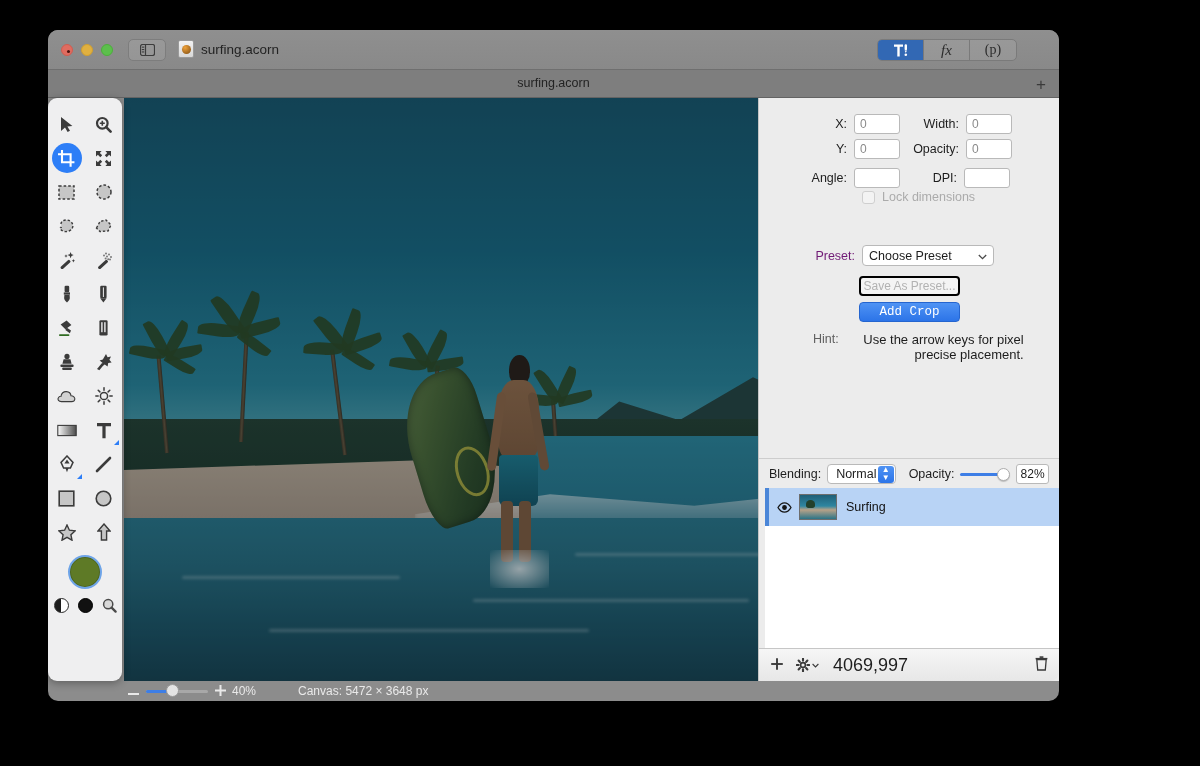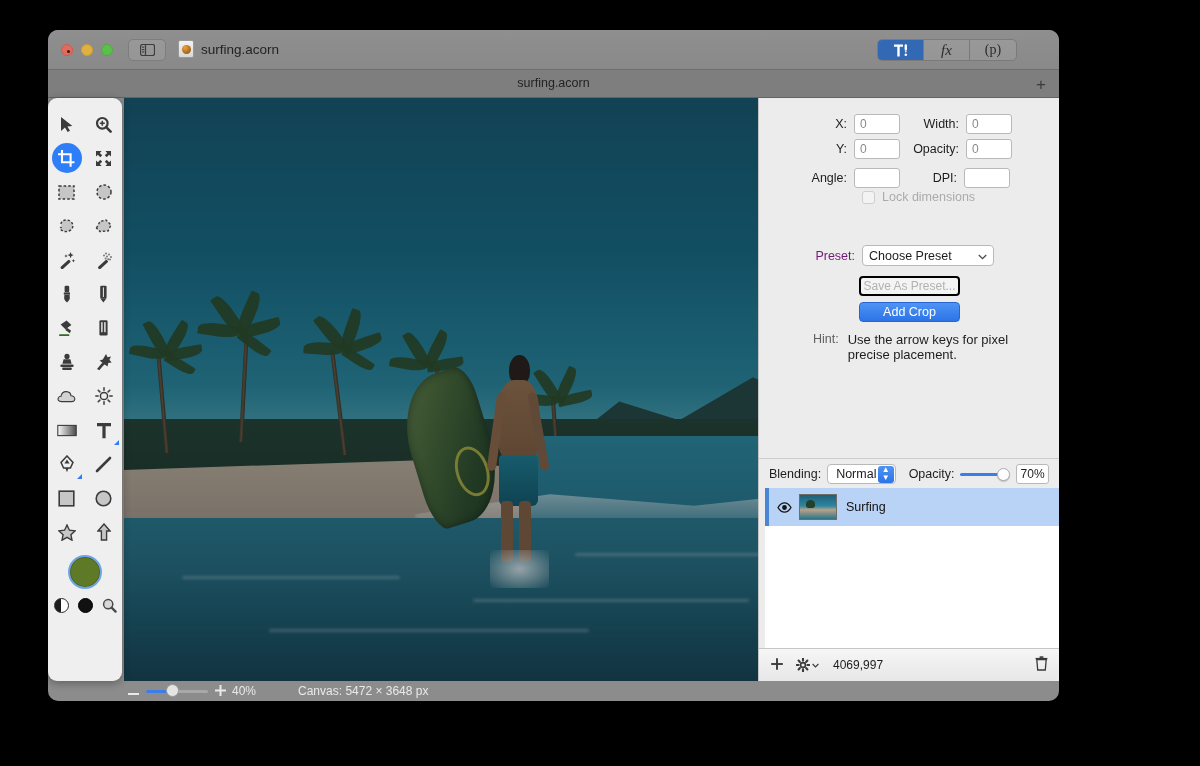--- a/index.html
+++ b/index.html
@@ -358,21 +358,21 @@
   }
   #add-crop-button {
     position:absolute; left:951px; top:302px;
     width:101px; height:20px;
     border-radius:4px;
     background: linear-gradient(#4f93f4, #2c74e8);
     border: 1px solid #2565cf;
     color:#fff; font-size:12.5px;
     display:flex; align-items:center; justify-content:center;
   }
-  #hint-row { position:absolute; left:905px; top:332px; width:250px; display:flex; }
+  #hint-row { position:absolute; left:905px; top:332px; width:250px; display:flex;text-align:right; }
   #hint-label { font-size:12.5px; color:#606060; margin-right:9px; }
   #hint-text { font-size:13px; color:#1d1d1d; width:176px; line-height:1.18; }
 
   
   #blending-bar {
     position:absolute; left:0; top:360px; width:100%; height:30px;
     border-top:1px solid #cdcdcd;
     display:flex; align-items:center; padding: 0 10px;
     background:#ececec;
   }
@@ -437,21 +437,21 @@
   
   #layers-footer {
     position:absolute; left:0; bottom:0; width:100%; height:33px;
     background: linear-gradient(#f6f6f6,#e7e7e7);
     border-top:1px solid #c6c6c6;
     display:flex; align-items:center; padding: 0 11px;
     border-bottom-right-radius: 9px;
   }
   #add-layer-button { font-size:16px; color:#3a3a3a; line-height:1; }
   #layer-options-button { margin-left:12px; display:flex; align-items:center; gap:2px; color:#3a3a3a; }
-  #coords-readout { margin-left:14px; font-size:12px; color:#1d1d1d; }
+  #coords-readout { margin-left:14px; font-size:18px; color:#1d1d1d; }
   #delete-layer-button { margin-left:auto; color:#3a3a3a; }
 
   
   #statusbar {
     position:absolute; left:0; bottom:0; width:803px; height:20px;
     display:flex; align-items:center; padding-left:80px;
     color:#e9e9e9; font-size:12px;
   }
   #zoom-out-icon, #zoom-in-icon { font-size:13px; color:#e9e9e9; }
   #zoom-slider { position:relative; width:62px; height:12px; margin: 0 7px; }
@@ -854,42 +854,42 @@
           <span>
             <svg width="9" height="6" viewBox="0 0 9 6">
                 <path d="M0.8 1 L4.5 4.7 L8.2 1" fill="none" stroke="#4a4a4a" stroke-width="1.3"></path>
               </svg>
           </span>
         </span>
       </div>
     </div>
 
     <div id="save-preset-button" style="left:100px; top:178px;">Save As Preset...</div>
-    <div id="add-crop-button" style="left:100px; top:204px;">Add Crop</div>
+    <div id="add-crop-button" style="left:100px; top:204px;font-family:Liberation Mono, monospace;">Add Crop</div>
 
     <div id="hint-row" style="left:54px; top:234px;">
       <span id="hint-label">Hint:</span>
       <span id="hint-text">Use the arrow keys for pixel precise placement.</span>
     </div>
 
     <div id="blending-bar">
       <span class="bl-label">Blending:</span>
       <span id="blend-select">
         <span>Normal</span>
         <span id="blend-stepper">
           <span>▲</span>
             <span>▼</span>
         </span>
       </span>
       <span id="opacity-label">Opacity:</span>
       <span id="opacity-slider">
         <span id="opacity-track"></span>
         <span id="opacity-knob"></span>
       </span>
-      <span id="opacity-value">70%</span>
+      <span id="opacity-value">82%</span>
     </div>
 
     <div id="layers-list">
       <div class="layer-row">
         <span id="layer-eye-icon">
           <svg width="15" height="11" viewBox="0 0 15 11">
             <path d="M7.5 0.8 C11.2 0.8 14 5.5 14 5.5 C14 5.5 11.2 10.2 7.5 10.2 C3.8 10.2 1 5.5 1 5.5 C1 5.5 3.8 0.8 7.5 0.8 Z" fill="none" stroke="#161616" stroke-width="1.3"></path>
             <circle cx="7.5" cy="5.5" r="2.4" fill="#161616"></circle>
           </svg>
         </span>

